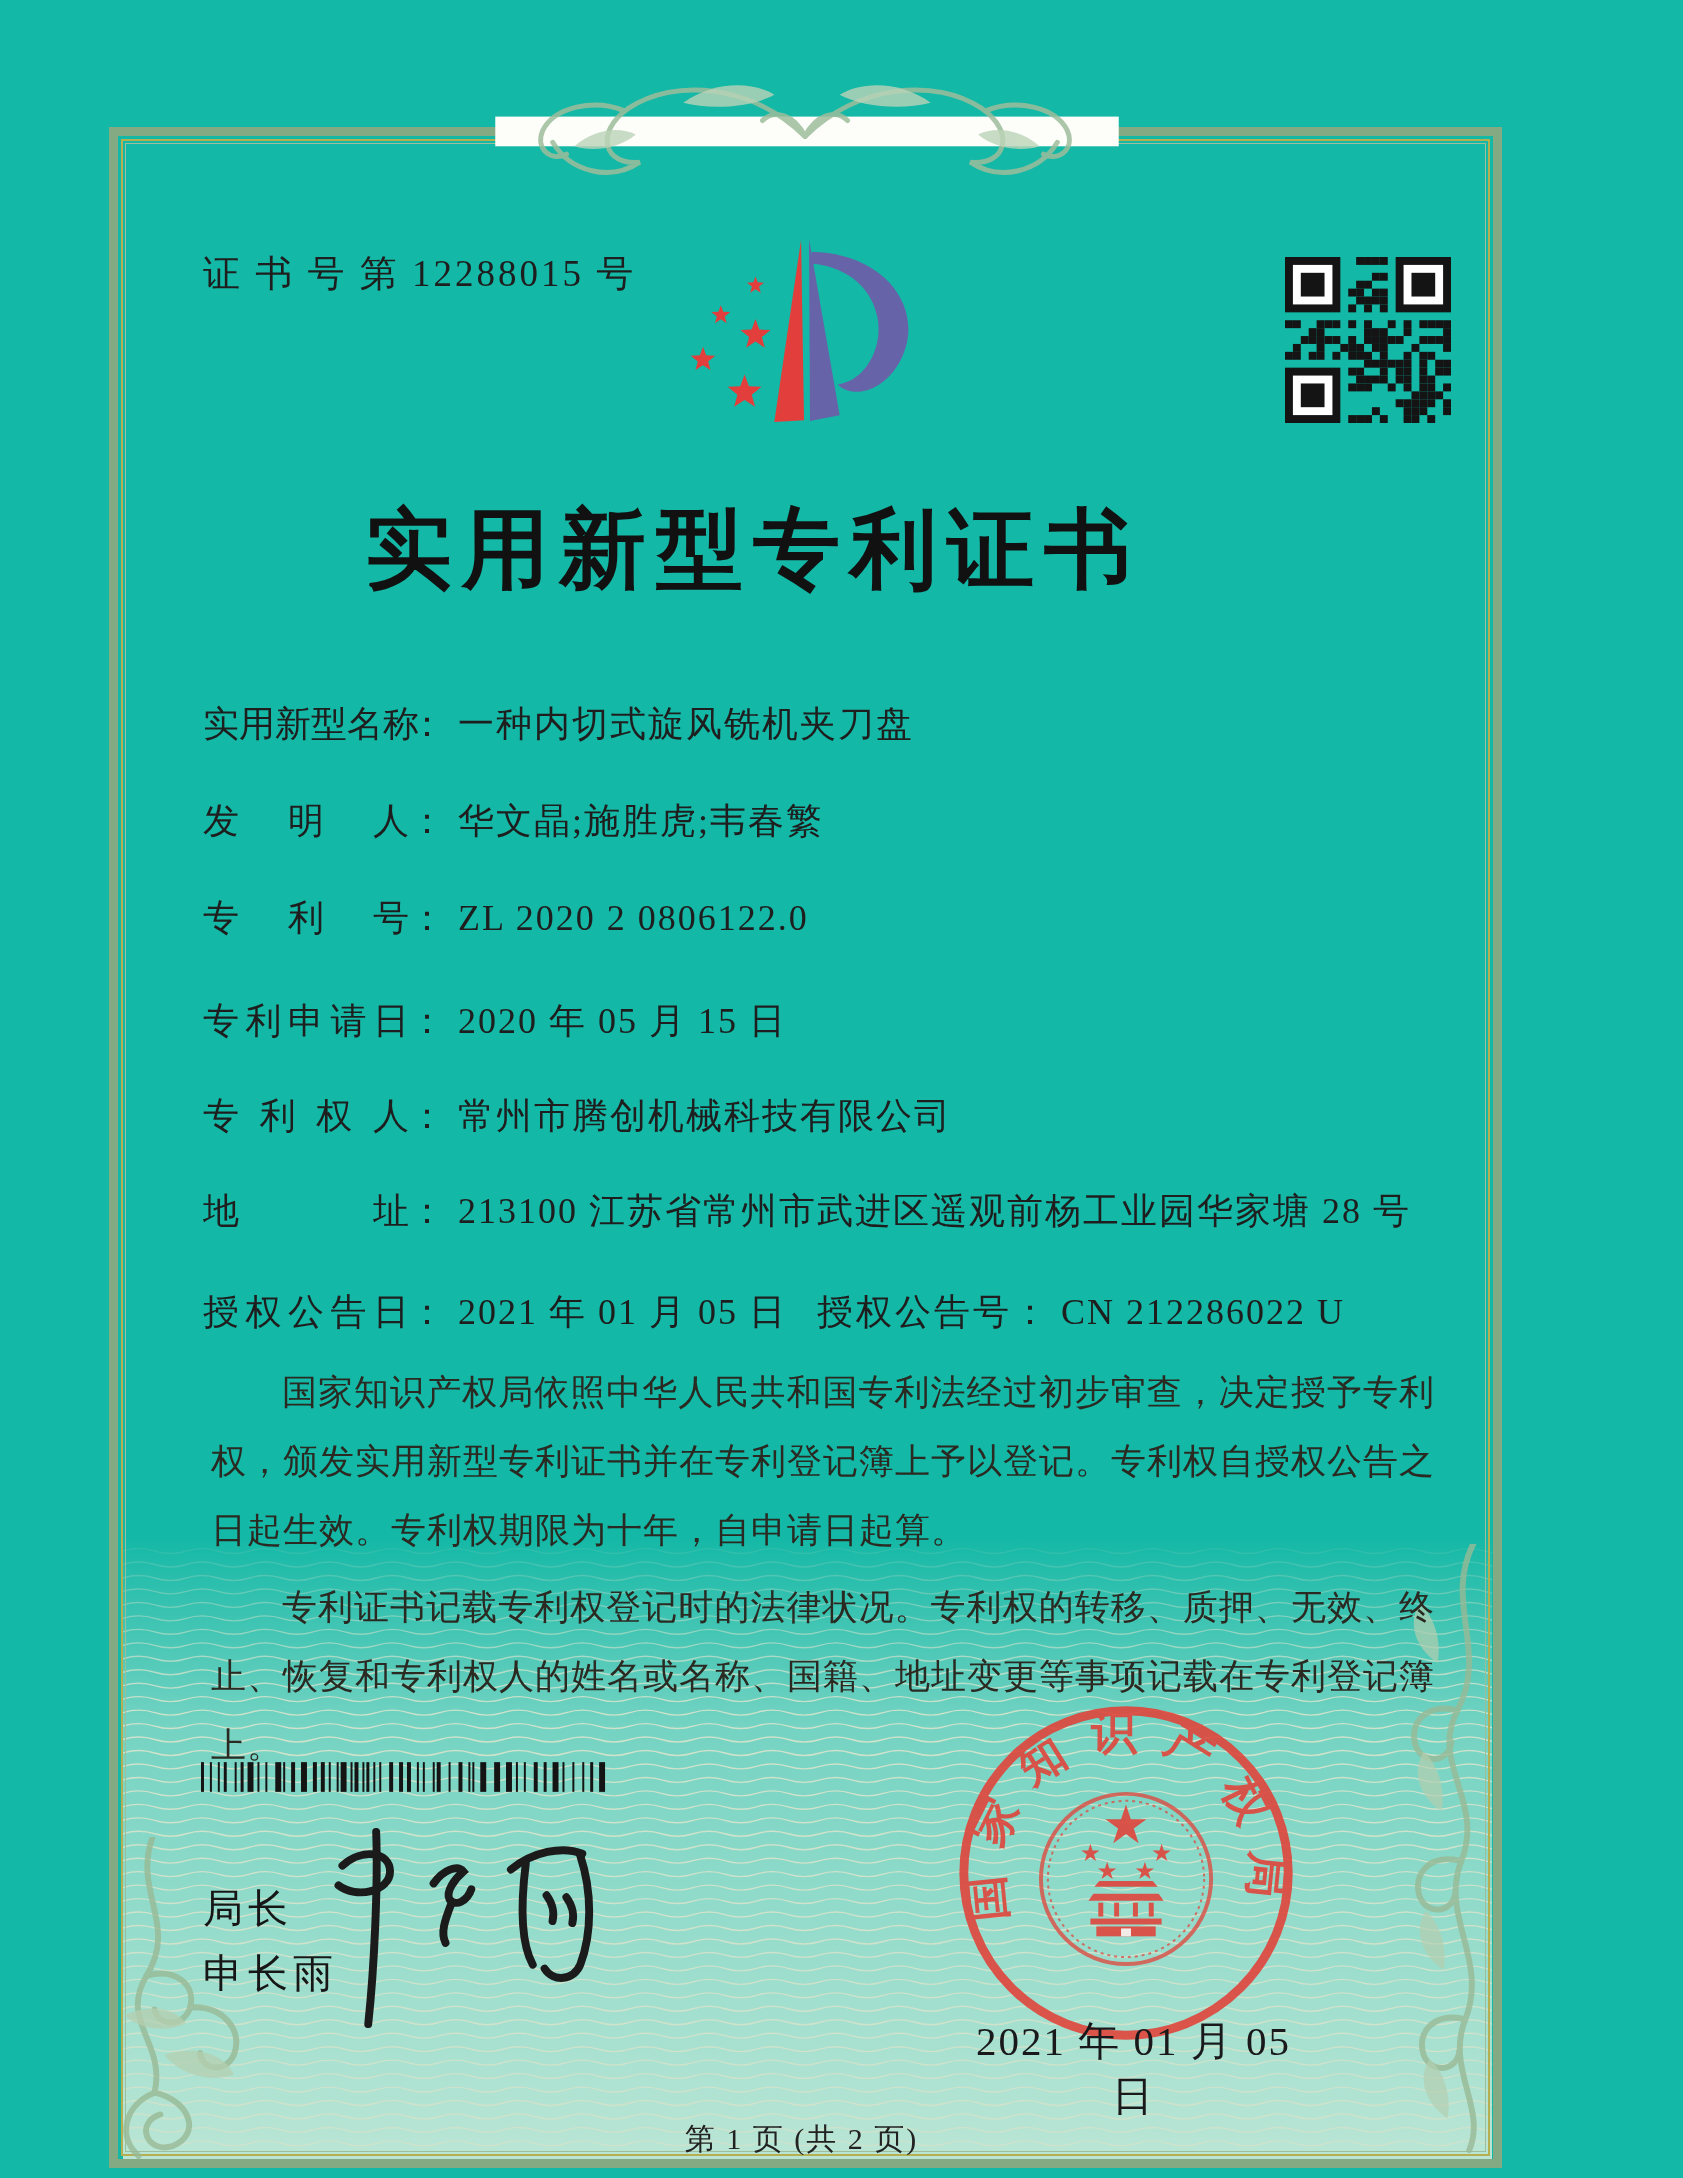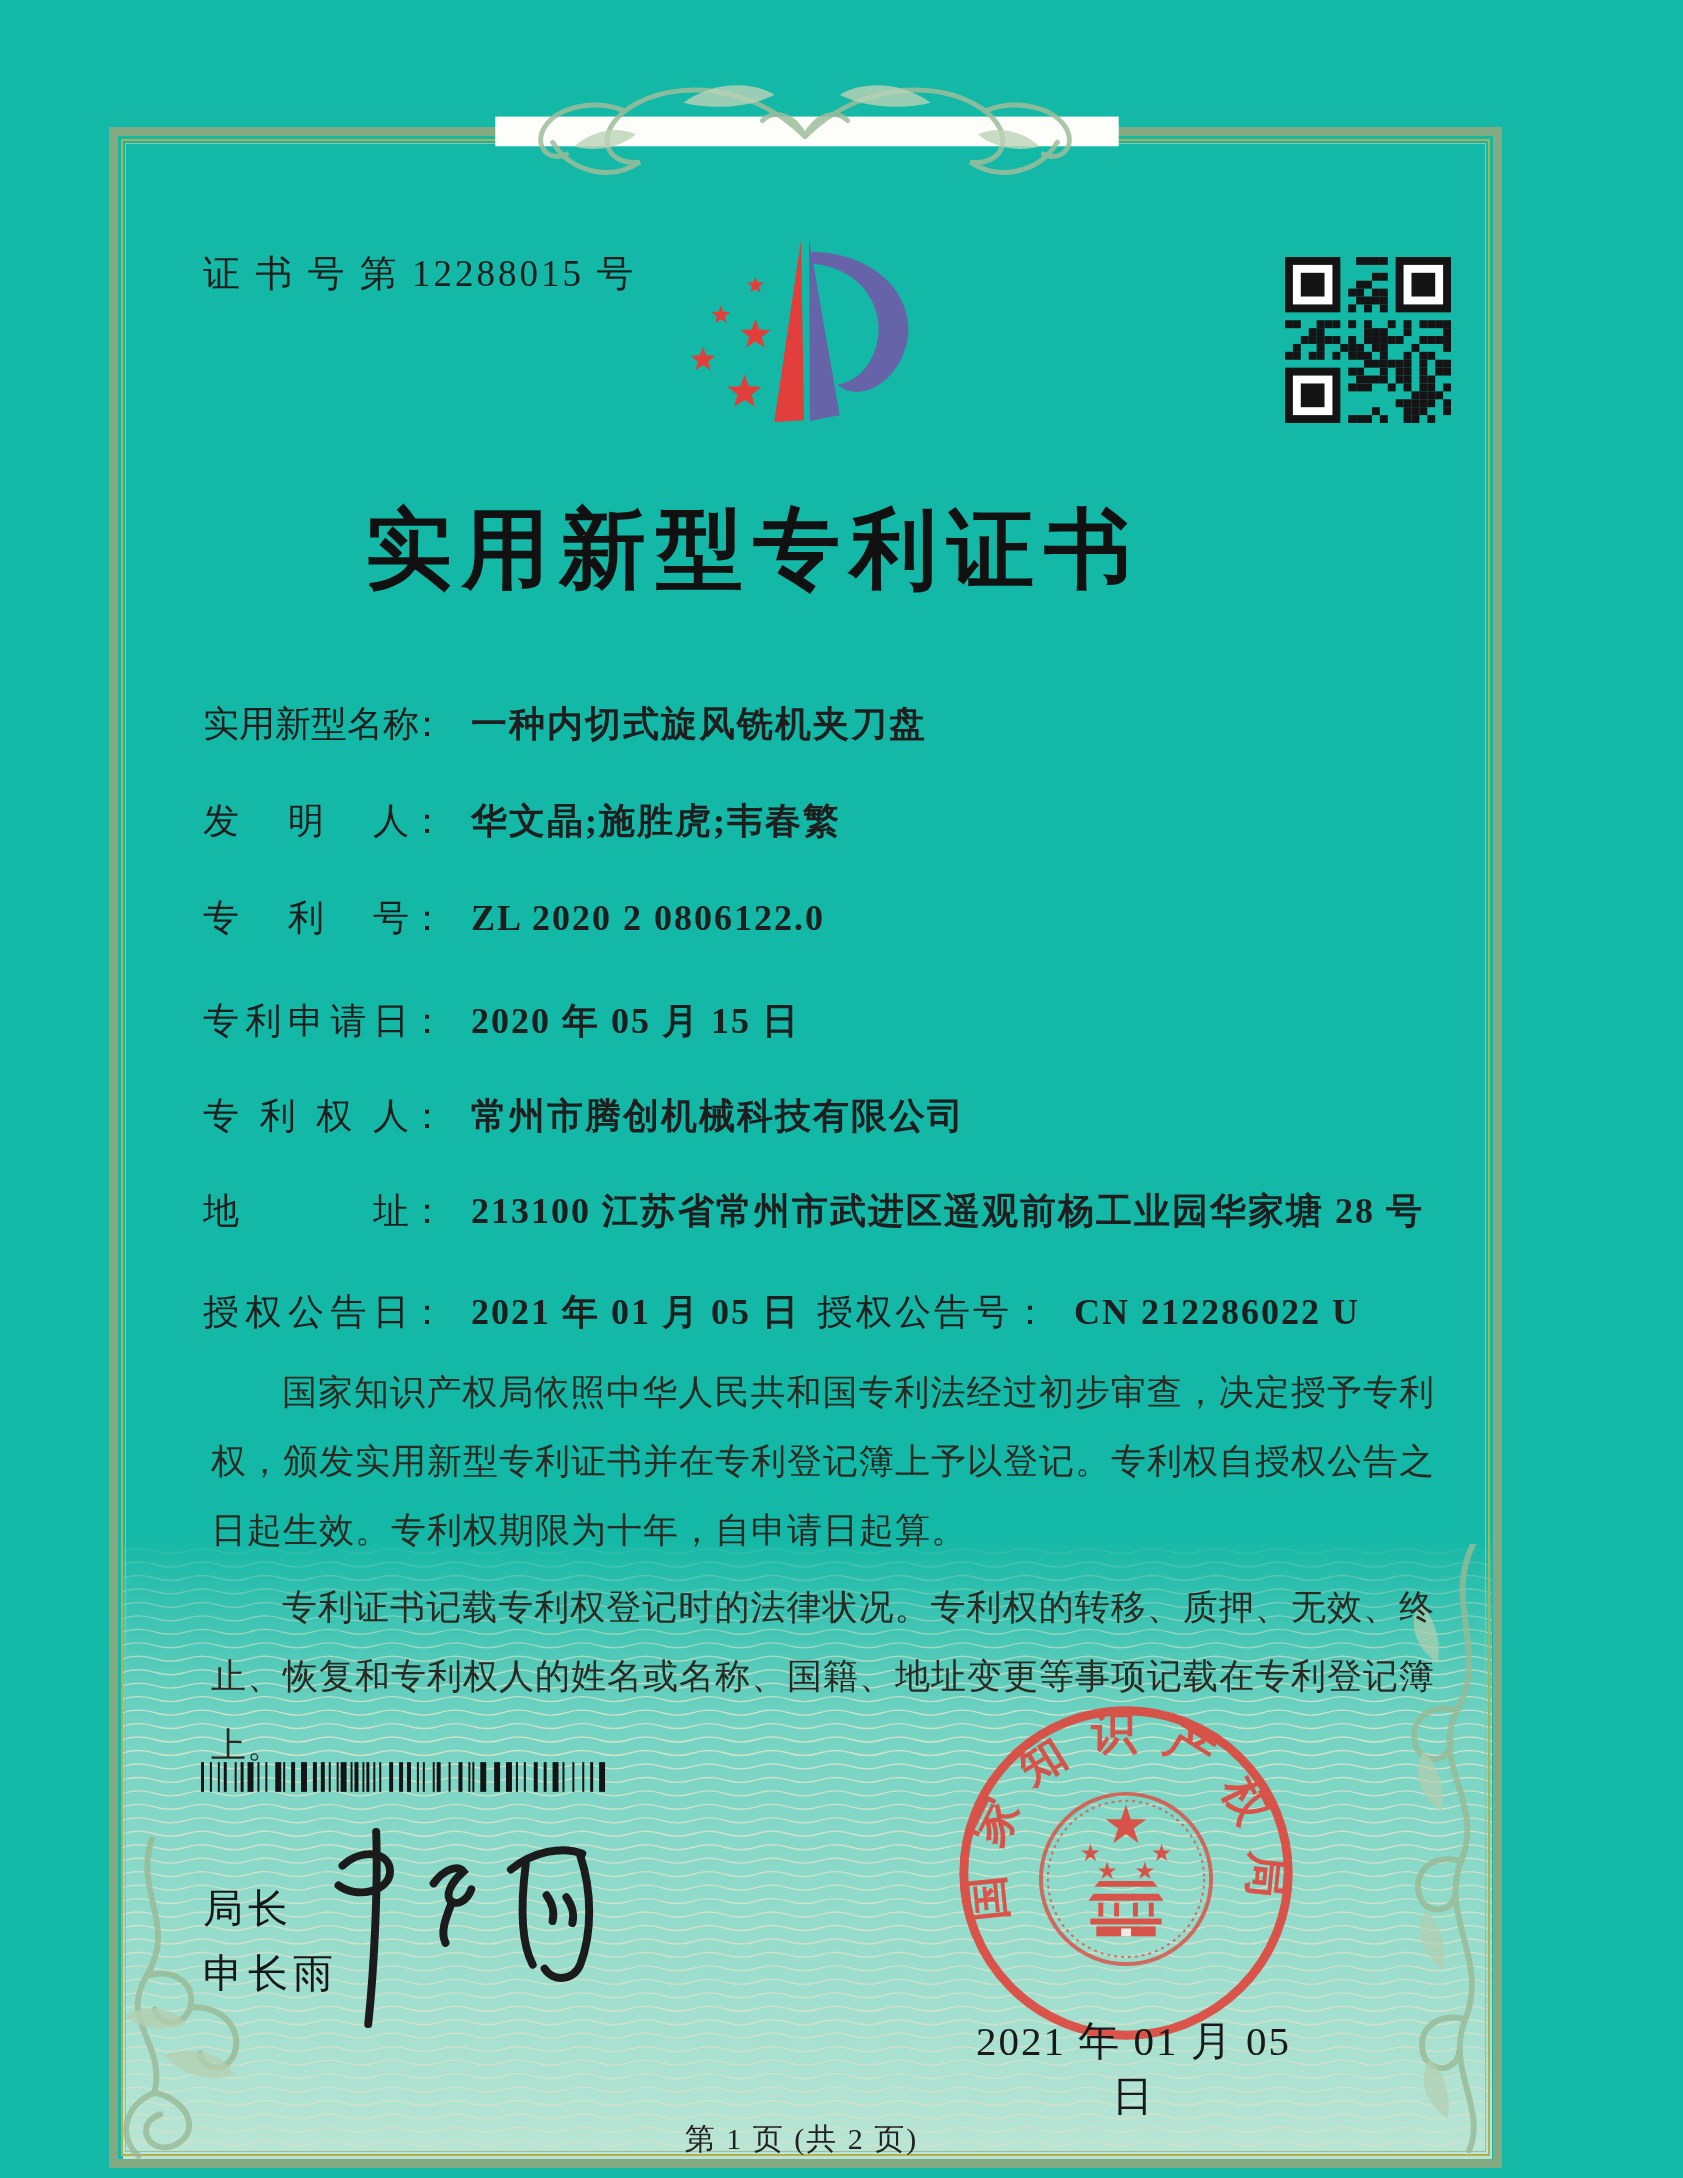--- a/index.html
+++ b/index.html
@@ -26,21 +26,21 @@
   .waves-layer svg{position:absolute;inset:0;}
   
   .cert-no{position:absolute;left:203px;top:249px;font-size:37px;letter-spacing:3px;}
   .title{
     position:absolute;left:109px;top:491px;width:1288px;text-align:center;
     font-size:87px;font-weight:700;letter-spacing:10px;color:#111;
   }
   .field-row{position:absolute;left:203px;font-size:36px;line-height:50px;white-space:nowrap;}
   .field-label{display:inline-block;width:206px;text-align:justify;text-align-last:justify;vertical-align:top;}
   .field-colon{display:inline-block;vertical-align:top;}
-  .field-value{display:inline-block;margin-left:26px;letter-spacing:2px;vertical-align:top;font-weight:bold;}
+  .field-value{display:inline-block;margin-left:13px;letter-spacing:2px;vertical-align:top;}
   .field-pair2{position:absolute;left:614px;top:0;white-space:nowrap;}
   .field-pair2 .field-label{width:auto;letter-spacing:3px;text-align:left;text-align-last:auto;}
   .body-paras{
     position:absolute;left:203px;top:1350px;width:1240px;
     font-size:35px;line-height:69px;text-align:justify;letter-spacing:1px;color:#2a2a22;
   }
   .body-paras p{margin:8px;text-indent:71px;}
   .director{position:absolute;left:203px;font-size:40px;letter-spacing:5px;
     font-family:"Liberation Sans","DejaVu Sans",sans-serif;color:#161616;}
   .d1{top:1881px;} .d2{top:1946px;}

